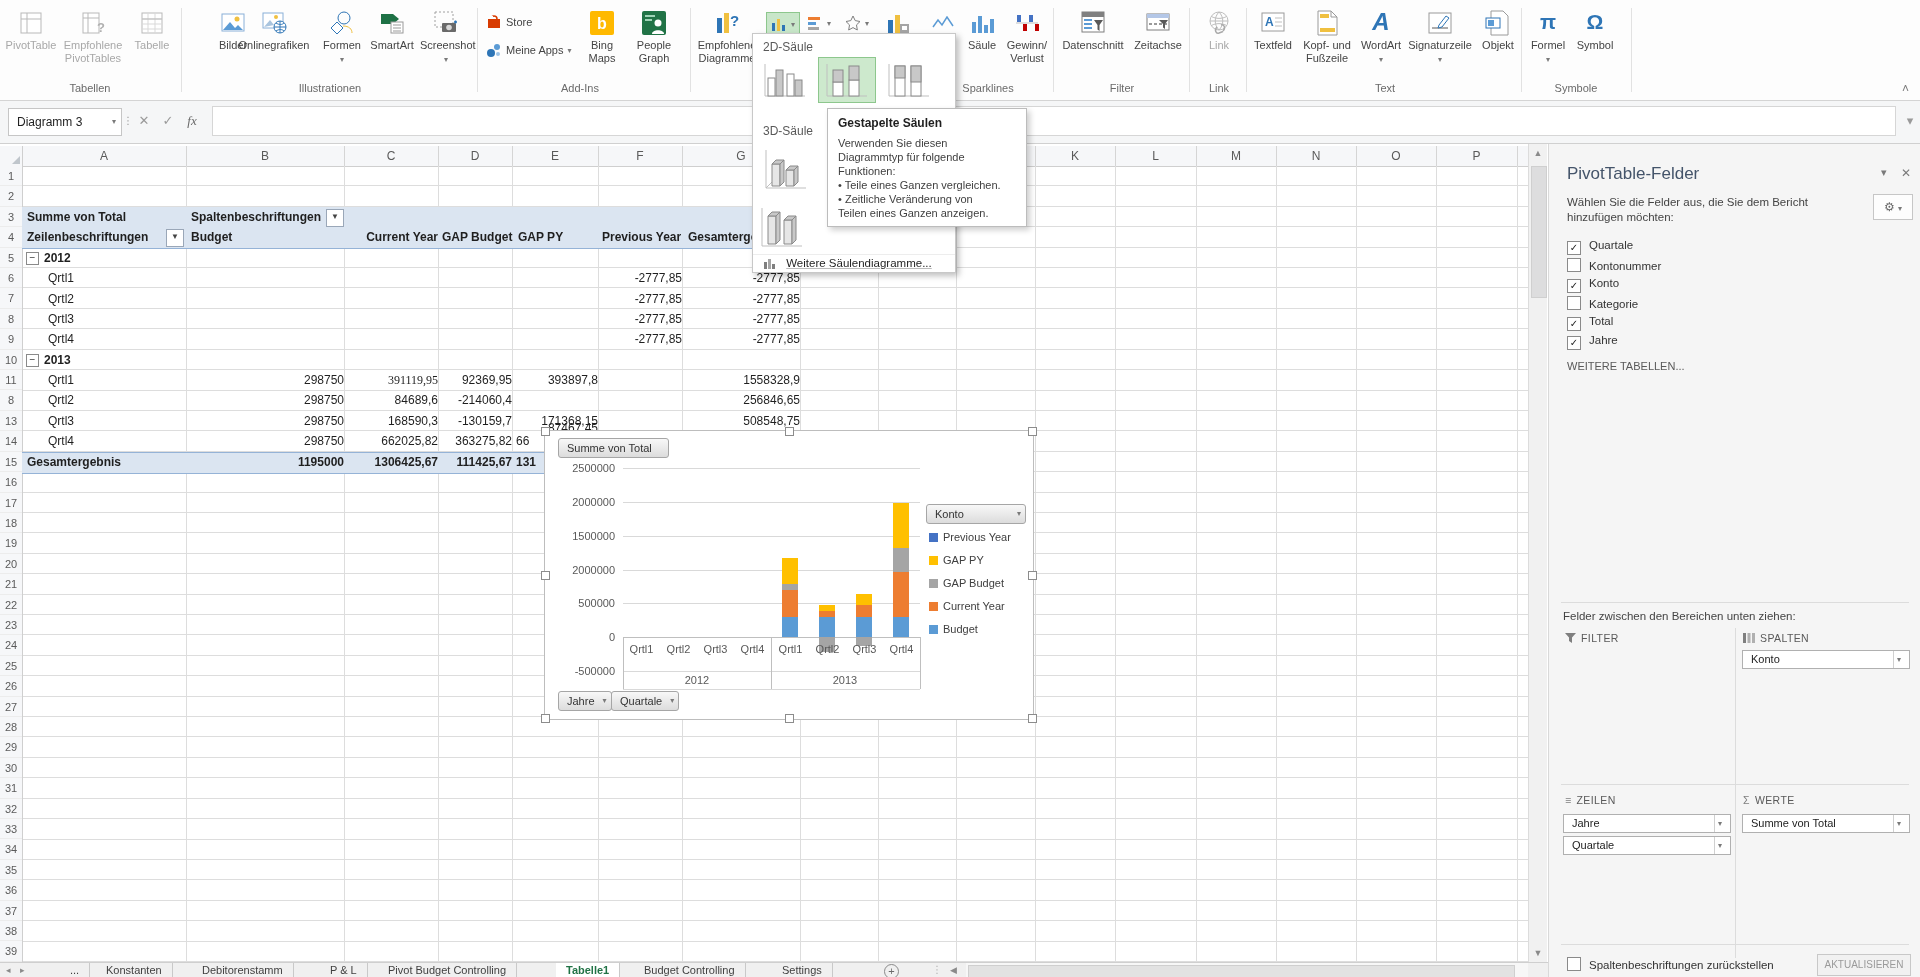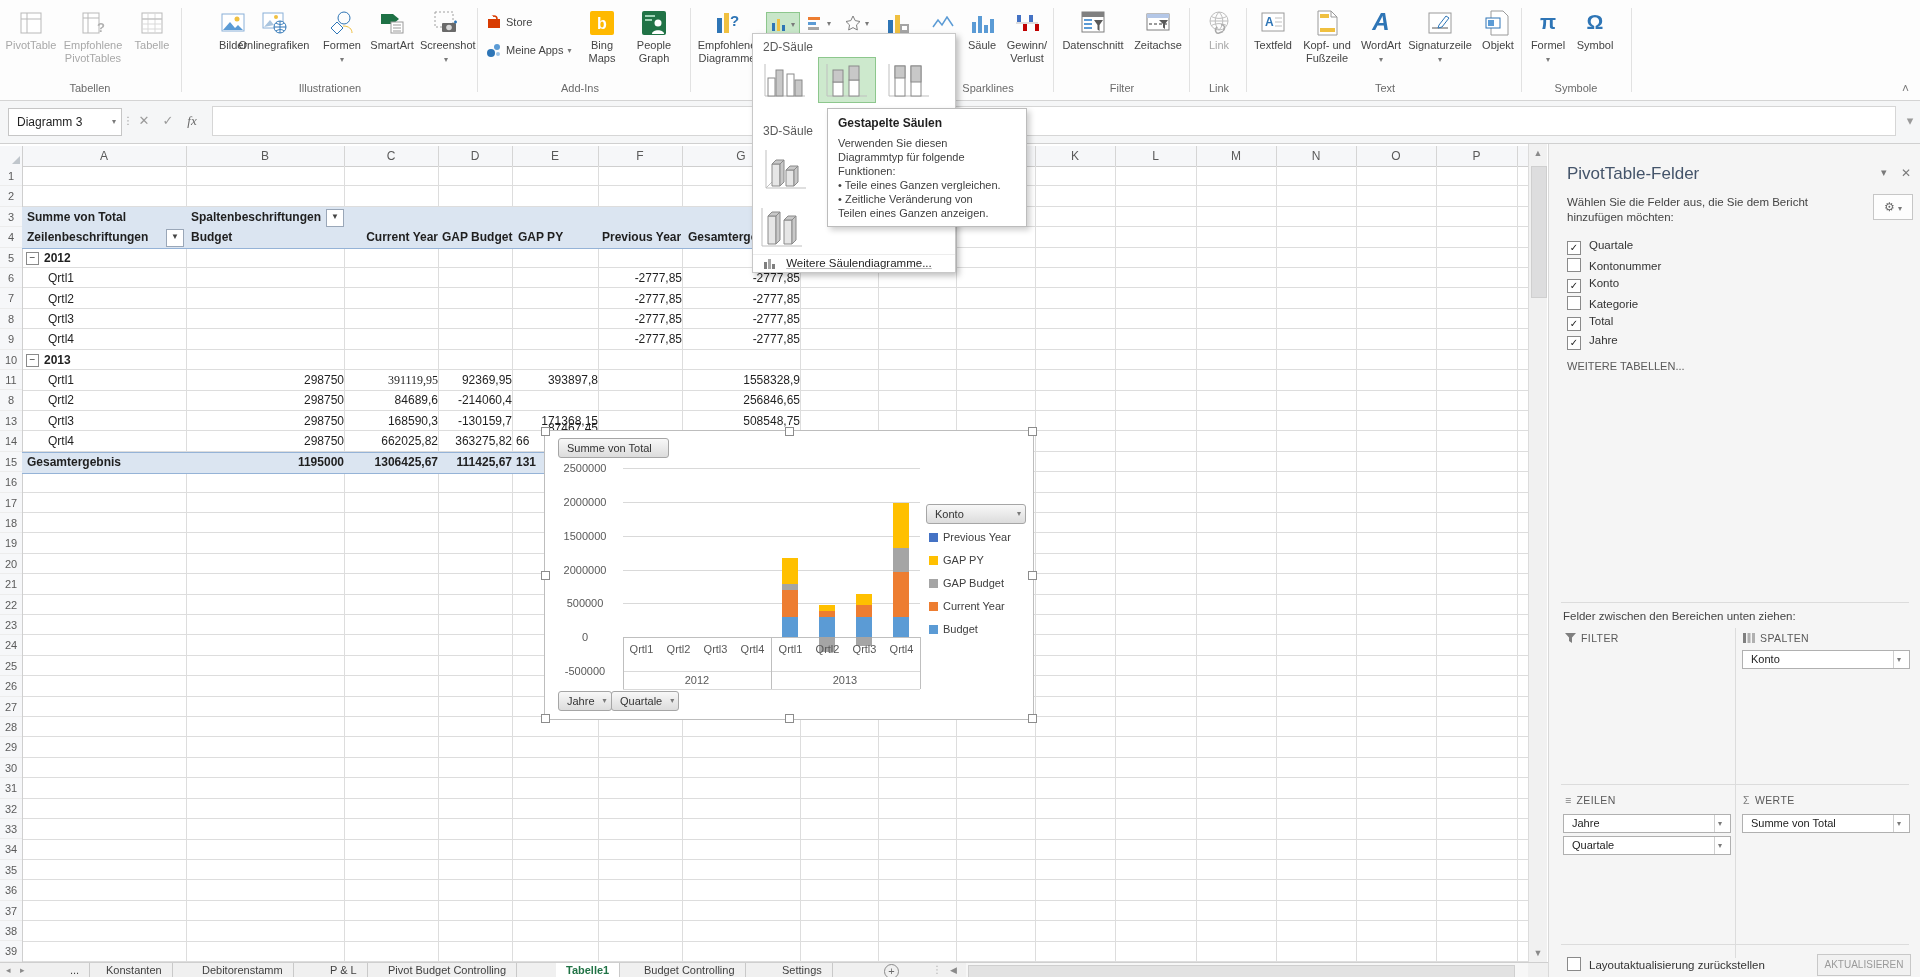--- a/index.html
+++ b/index.html
@@ -34,21 +34,21 @@
   .pr{text-align:right;}
   .pb{font-weight:bold;}
   .band{position:absolute;left:22px;width:778px;background:#dbe5f1;z-index:2;}
   .fbt{position:absolute;width:16px;height:16px;background:#fff;border:1px solid #9aa7b8;z-index:4;text-align:center;line-height:14px;font-size:8px;color:#444;}
   .cbox{position:absolute;width:11px;height:11px;background:#fff;border:1px solid #8a8a8a;z-index:4;text-align:center;line-height:9px;font-size:10px;color:#333;}
   
   #chart{position:absolute;left:544px;top:430px;width:488px;height:288px;background:#fff;border:1px solid #bdbdbd;z-index:6;}
   .hnd{position:absolute;width:7px;height:7px;background:#fff;border:1px solid #8c8c8c;z-index:7;}
   .chip{position:absolute;background:linear-gradient(#f8f8f8,#dcdcdc);border:1px solid #a6a6a6;border-radius:3px;font-size:11px;color:#333;line-height:16px;padding:1px 16px 1px 8px;white-space:nowrap;}
   .chip .dda{position:absolute;right:4px;top:1px;}
-  .ylab{position:absolute;width:60px;text-align:center;font-size:11px;color:#595959;line-height:12px;}
+  .ylab{position:absolute;width:60px;text-align:right;font-size:11px;color:#595959;line-height:12px;}
   .gline{position:absolute;left:78px;width:297px;height:1px;background:#d9d9d9;}
   .cat{position:absolute;width:37px;text-align:center;font-size:11px;color:#595959;}
   .yr{position:absolute;text-align:center;font-size:11px;color:#595959;}
   .vsep{position:absolute;width:1px;background:#bfbfbf;}
   .lgrow{position:absolute;left:384px;height:14px;font-size:11px;color:#404040;line-height:14px;}
   .sw{display:inline-block;width:9px;height:9px;margin-right:5px;vertical-align:-1px;}
   
   #ddmenu{position:absolute;left:752px;top:33px;width:202px;height:238px;background:#fff;border:1px solid #c8c8c8;box-shadow:3px 3px 6px rgba(0,0,0,.25);z-index:20;}
   .ddhdr{position:absolute;left:10px;font-size:12px;color:#595959;}
   .ddic{position:absolute;width:56px;height:44px;}
@@ -703,17 +703,17 @@
     <div class="pdiv" style="left:186px;top:484px;width:1px;height:330px;"></div>
     <div class="pdiv" style="left:12px;top:640px;width:348px;height:1px;"></div>
 
     <div class="ahdr" style="left:16px;top:650px;"><span style="color:#7f7f7f;margin-right:5px;">≡</span><span>ZEILEN</span></div>
     <div class="ahdr" style="left:194px;top:650px;"><span style="color:#7f7f7f;margin-right:5px;">Σ</span><span>WERTE</span></div>
     <div class="pchip" style="left:14px;top:670px;width:158px;"><span>Jahre</span><span class="dda" style="line-height:17px;">▾</span></div>
     <div class="pchip" style="left:14px;top:692px;width:158px;"><span>Quartale</span><span class="dda" style="line-height:17px;">▾</span></div>
     <div class="pchip" style="left:193px;top:670px;width:158px;"><span>Summe von Total</span><span class="dda" style="line-height:17px;">▾</span></div>
 
     <div class="pdiv" style="left:12px;top:800px;width:348px;height:1px;"></div>
-    <div class="fieldrow" style="top:813px;"><span class="fcb"></span><span>Layoutaktualisierung zurückstellen</span></div>
+    <div class="fieldrow" style="top:813px;"><span class="fcb"></span><span>Spaltenbeschriftungen zurückstellen</span></div>
     <div id="updbtn">AKTUALISIEREN</div>
   </div>
 
 </div>
 
 </body></html>

